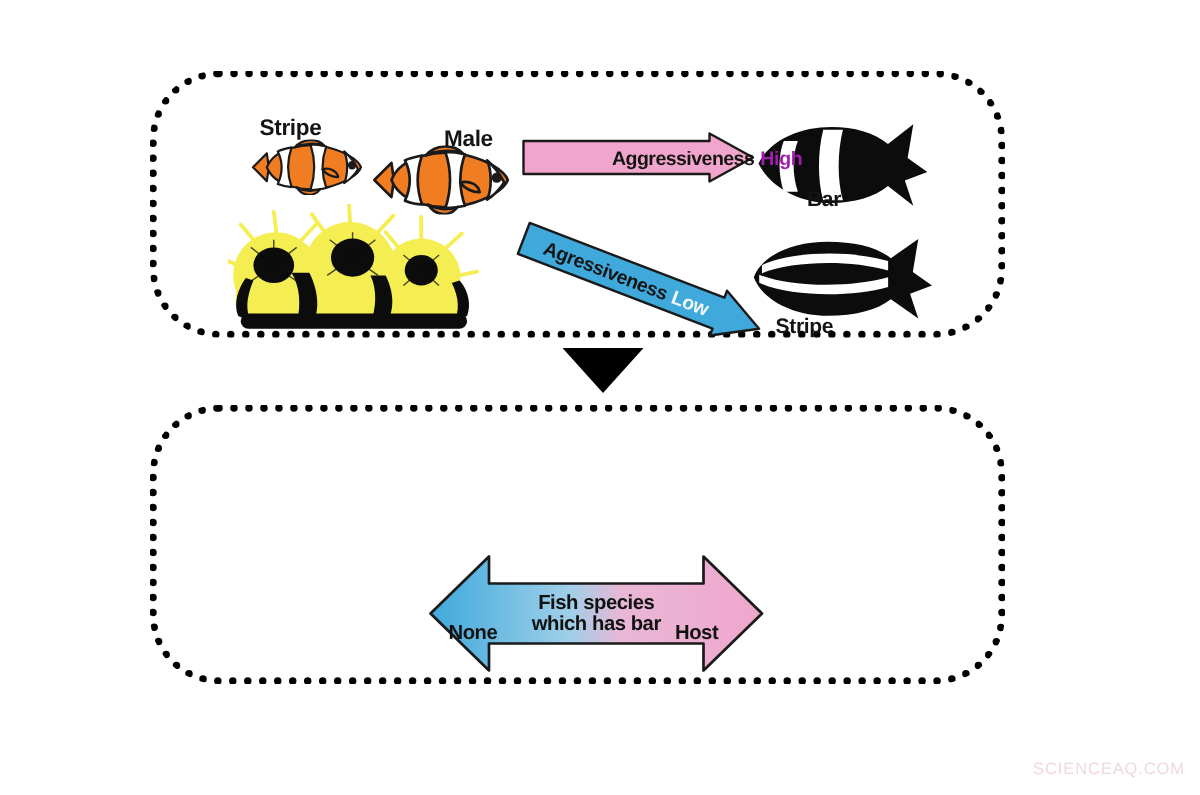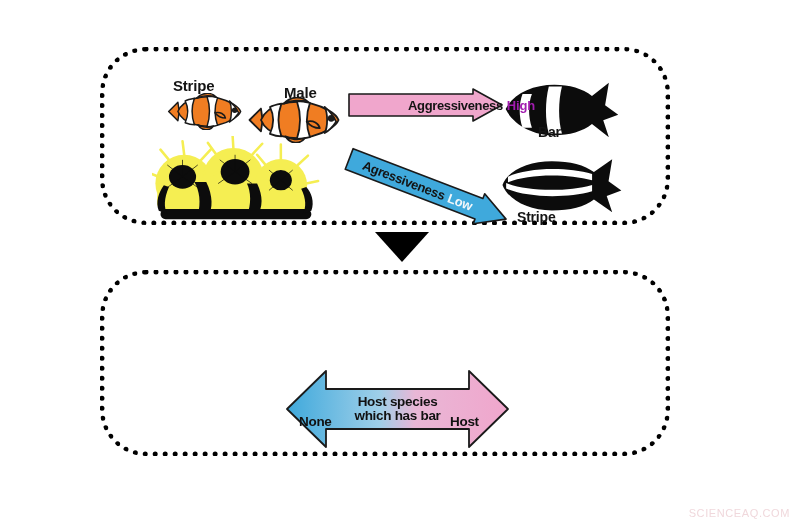--- a/index.html
+++ b/index.html
@@ -49,21 +49,21 @@
   .caption {
     position: absolute;
     font-weight: bold;
     color: #141414;
     white-space: nowrap;
     letter-spacing: -0.2px;
   }
 
   
   #label-female { left: 173px; top: 77px;  font-size: 15px; }
-  #label-male   { left: 284px; top: 84px;  font-size: 15px; }
+  #label-male   { left: 296px; top: 84px;  font-size: 15px; }
   #label-bar    { left: 538px; top: 124px; font-size: 14px; }
   #label-stripe { left: 517px; top: 209px; font-size: 14px; }
 
   
   #label-host   { left: 163px; top: 430px; font-size: 15px; }
   #label-coral  { left: 503px; top: 430px; font-size: 15px; }
 
   
   .arrow-wrap { position: absolute; }
 
@@ -366,21 +366,21 @@
         <linearGradient id="bidirGrad" x1="0" y1="0" x2="1" y2="0">
           <stop offset="0%" stop-color="#3FA9DC"></stop>
           <stop offset="42%" stop-color="#9FCFE8"></stop>
           <stop offset="58%" stop-color="#E9B7D6"></stop>
           <stop offset="100%" stop-color="#F0A6CC"></stop>
         </linearGradient>
       </defs>
       <path d="M1 40 L40 2 L40 20 L183 20 L183 2 L222 40 L183 78 L183 60 L40 60 L40 78 Z" fill="url(#bidirGrad)" stroke="#1a1a1a" stroke-width="1.8" stroke-linejoin="round"></path>
     </svg>
     <div id="arrow-bidir-text">
-      <span class="l1">Host species</span>
+      <span class="l1">Fish species</span>
       <span class="l2">which has bar</span>
     </div>
   </div>
   <span class="bidir-end" id="bidir-none">None</span>
   <span class="bidir-end" id="bidir-many">Host</span>
 
   <span class="caption" id="label-female">Stripe</span>
   <span class="caption" id="label-male">Male</span>
   <span class="caption" id="label-bar">Bar</span>
   <span class="caption" id="label-stripe">Stripe</span>

